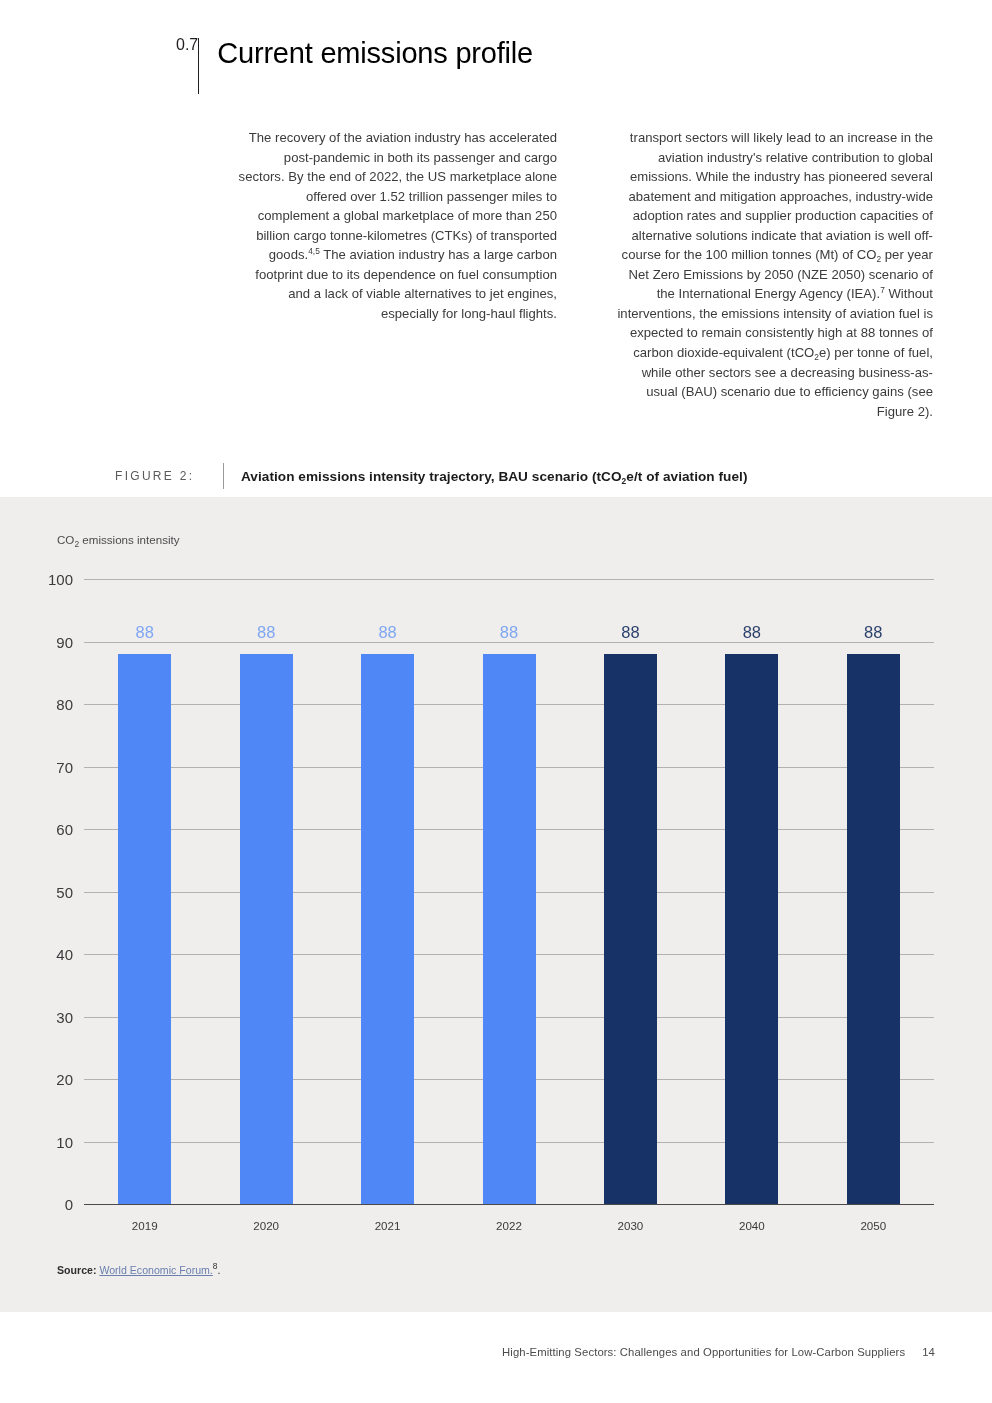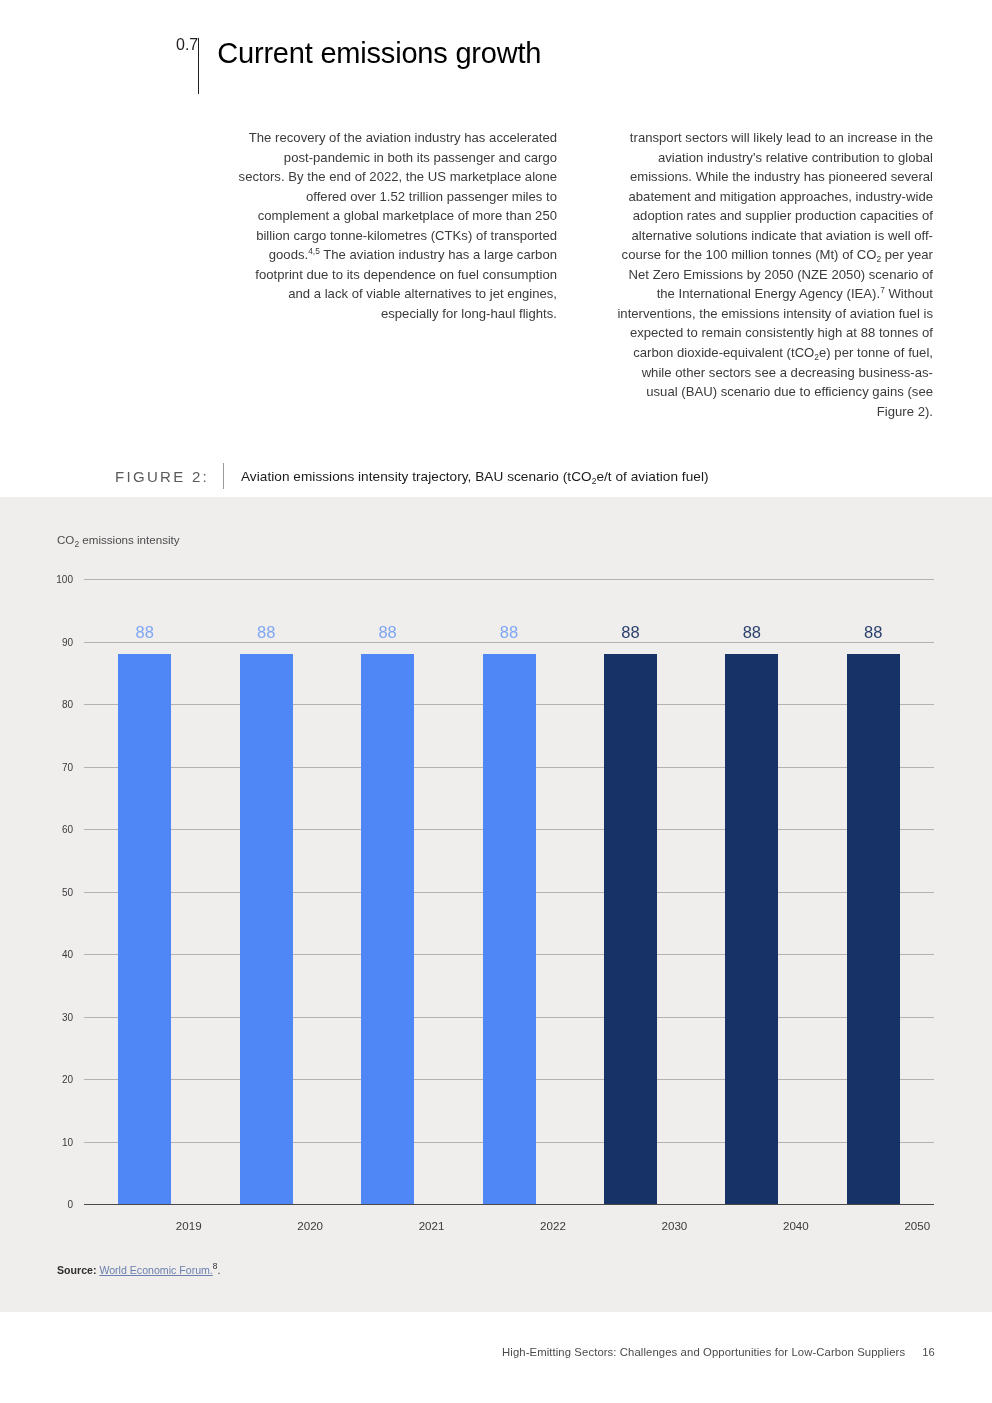--- a/index.html
+++ b/index.html
@@ -64,34 +64,34 @@
   
   #figure-caption {
     position: absolute;
     left: 115px;
     top: 463px;
     display: flex;
     align-items: center;
     height: 26px;
   }
   #figure-label {
-    font-size: 15px;
+    font-size: 12px;
     letter-spacing: 2.3px;
     color: #5a5a5c;
     width: 108px;
   }
   #figure-caption-divider {
     width: 1px;
     background: #9a9a9c;
     height: 26px;
     margin-right: 17px;
   }
   #figure-title {
     font-size: 13.6px;
-    font-weight: normal;
+    font-weight: bold;
     color: #1b1b1d;
     letter-spacing: .05px;
   }
 
   
   #chart-band {
     position: absolute;
     left: 0;
     top: 497px;
     width: 992px;
@@ -121,21 +121,21 @@
     width: 850px;
     height: 1px;
     background: #b4b2b0;
   }
   .gridline.axis-zero { background: #4a4a4a; height: 1px; }
   .ytick {
     position: absolute;
     right: 100%;
     margin-right: 11px;
     transform: translateY(-50%);
-    font-size: 10px;
+    font-size: 15px;
     color: #3b3b3d;
     white-space: nowrap;
   }
   .ytick-wrap { position: absolute; left: 0; width: 0; height: 0; }
 
   .bar {
     position: absolute;
     bottom: 0;
     width: 53px;
   }
@@ -149,21 +149,20 @@
     white-space: nowrap;
   }
   .xtick {
     position: absolute;
     top: 625px;
     margin-top: 15px;
     transform: translateX(-50%);
     font-size: 11.6px;
     color: #3b3b3d;
     white-space: nowrap;
-    margin-left: 44px;
   }
 
   #chart-source {
     position: absolute;
     left: 57px;
     top: 767px;
     font-size: 10.6px;
     color: #2f2f31;
   }
   #chart-source .src-label { font-weight: bold; }
@@ -189,21 +188,21 @@
     display: inline-block;
     margin-left: 17px;
   }
 </style>
 </head>
 <body>
 
 <div id="section-heading">
   <div>0.7</div>
   <div id="section-divider"></div>
-  <div id="section-title">Current emissions growth</div>
+  <div id="section-title">Current emissions profile</div>
 </div>
 
 <div id="body-columns">
   <div class="body-col">
     <p><span>The recovery of the aviation industry has accelerated post-pandemic in both its passenger and cargo sectors. By the end of 2022, the US marketplace alone offered over 1.52 trillion passenger miles to complement a global marketplace of more than 250 billion cargo tonne-kilometres (CTKs) of transported goods.</span><sup>4,5</sup><span> The aviation industry has a large carbon footprint due to its dependence on fuel consumption and a lack of viable alternatives to jet engines, especially for long-haul flights.</span></p>
   </div>
   <div class="body-col">
     <p><span>transport sectors will likely lead to an increase in the aviation industry's relative contribution to global emissions. While the industry has pioneered several abatement and mitigation approaches, industry-wide adoption rates and supplier production capacities of alternative solutions indicate that aviation is well off-course for the 100 million tonnes (Mt) of CO</span><sub>2</sub><span> per year Net Zero Emissions by 2050 (NZE 2050) scenario of the International Energy Agency (IEA).</span><sup>7</sup><span> Without interventions, the emissions intensity of aviation fuel is expected to remain consistently high at 88 tonnes of carbon dioxide-equivalent (tCO</span><sub>2</sub><span>e) per tonne of fuel, while other sectors see a decreasing business-as-usual (BAU) scenario due to efficiency gains (see Figure 2).</span></p>
   </div>
 </div>
@@ -297,14 +296,14 @@
         <div class="xtick" style="left: 546.429px;">2030</div>
         <div class="xtick" style="left: 667.857px;">2040</div>
         <div class="xtick" style="left: 789.286px;">2050</div>
       </div>
   </div>
 
   <div id="chart-source"><span class="src-label">Source: </span><a href="#">World Economic Forum.</a><sup>8</sup><span>.</span></div>
 </div>
 
 <div id="footer">
-  <span>High-Emitting Sectors: Challenges and Opportunities for Low-Carbon Suppliers</span><span id="footer-page">16</span>
+  <span>High-Emitting Sectors: Challenges and Opportunities for Low-Carbon Suppliers</span><span id="footer-page">14</span>
 </div>
 
 </body></html>

